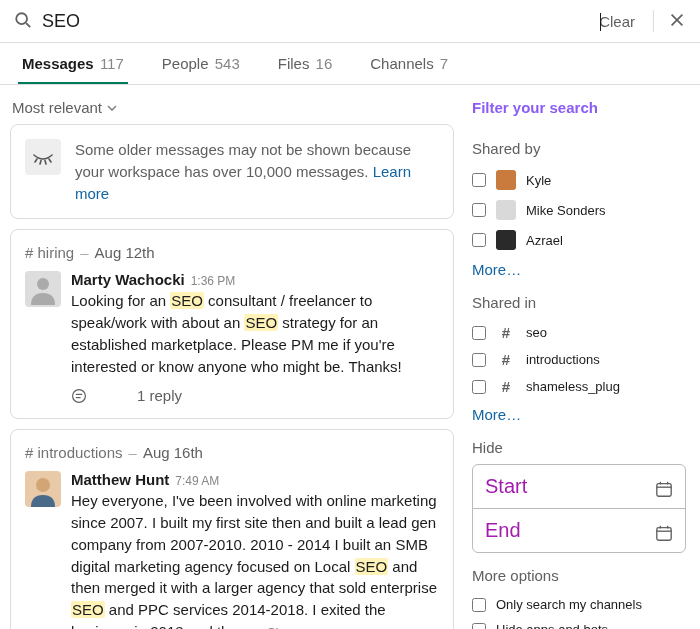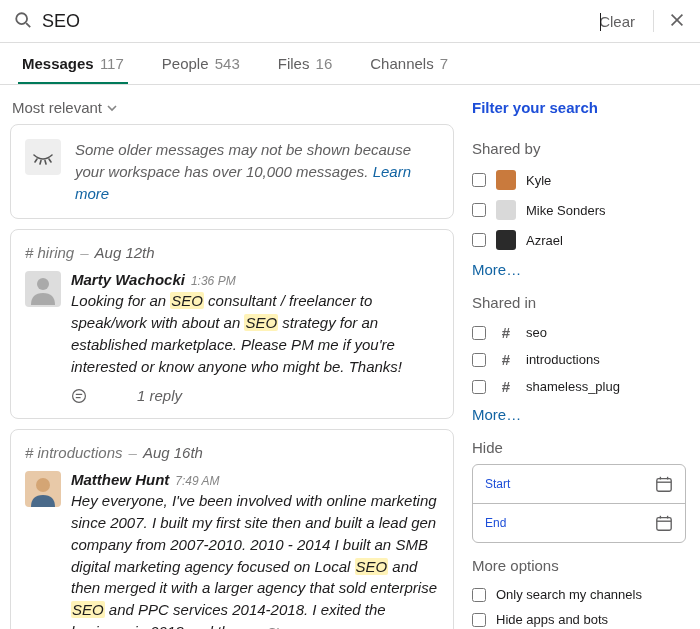--- a/index.html
+++ b/index.html
@@ -12,49 +12,49 @@
 .search-bar .close { color: #616061; cursor: pointer; }
 .tabs { display: flex; padding: 0 18px; border-bottom: 1px solid #ddd; }
 .tab { padding: 12px 4px 10px; margin-right: 30px; cursor: pointer; color: #616061; font-size: 15px; border-bottom: 2px solid transparent; }
 .tab.active { color: #1d1c1d; font-weight: 700; border-bottom-color: #007a5a; }
 .tab .cnt { color: #868686; font-weight: 400; margin-left: 2px; }
 .body { display: flex; }
 .left { flex: 1; padding: 10px; min-width: 0; }
 .right { width: 236px; padding: 14px 14px 14px 8px; }
 .sort { display: inline-flex; align-items: center; padding: 4px 2px 8px; color: #616061; font-weight: 400; cursor: pointer; font-size: 15px; }
 .sort svg { margin-left: 4px; }
-.card { border: 1px solid #ddd; border-radius: 8px; margin-bottom: 10px; background: #fff; font-style: italic; }
+.card { border: 1px solid #ddd; border-radius: 8px; margin-bottom: 10px; background: #fff; }
 .notice { display: flex; padding: 14px; }
 .notice .niconbox { width: 36px; height: 36px; background: #eee; border-radius: 4px; display: flex; align-items: center; justify-content: center; margin-right: 14px; flex-shrink: 0; }
 .notice .ntext { font-size: 15px; color: #616061; line-height: 1.45; }
 .notice a { color: #1264a3; text-decoration: none; }
 .msg { padding: 14px; }
 .mhead { color: #616061; font-size: 15px; margin-bottom: 10px; }
 .mhead .ch { color: #737373; }
 .mhead .sep { margin: 0 6px; color: #aaa; }
 .mrow { display: flex; }
 .avatar { width: 36px; height: 36px; border-radius: 4px; background: #ddd; margin-right: 10px; flex-shrink: 0; display:flex; align-items:center; justify-content:center; }
 .mbody { flex: 1; }
 .mauthor { font-weight: 900; display: inline; }
 .mtime { color: #868686; font-size: 12px; margin-left: 6px; }
 .mtext { margin-top: 2px; line-height: 1.45; }
 .hl { background: #fff3b8; border-radius: 2px; padding: 0 1px; }
 .replies { display: flex; align-items: center; color: #616061; margin-top: 10px; font-size: 15px; gap: 44px; }
 .replies svg { margin-right: 6px; }
 .showmore { color: #868686; font-size: 13px; }
-.fhead { font-weight: 700; font-size: 15px; margin-bottom: 24px; color: #1d4ed8; }
+.fhead { font-weight: 700; font-size: 15px; margin-bottom: 24px; color: #8b5cf6; }
 .fsub { color: #616061; font-size: 15px; margin: 14px 0 8px; }
 .fitem { display: flex; align-items: center; padding: 5px 0; }
 .fitem input[type=checkbox] { margin-right: 10px; width: 14px; height: 14px; }
 .fitem .av { width: 20px; height: 20px; border-radius: 3px; margin-right: 10px; flex-shrink:0; }
 .fitem .hash { width: 20px; text-align: center; color: #616061; margin-right: 10px; font-weight: 700; }
 .fitem .lbl { font-size: 13px; }
 .more { color: #1264a3; font-size: 15px; padding: 6px 0 2px; cursor: pointer; }
 .datebox { border: 1px solid #bbb; border-radius: 6px; margin-top: 6px; }
-.daterow { display: flex; align-items: center; justify-content: space-between; padding: 10px 12px; color: #1d4ed8; font-size: 12px; cursor: pointer; }
+.daterow { display: flex; align-items: flex-end; justify-content: space-between; padding: 10px 12px; color: #a21caf; font-size: 20px; cursor: pointer; }
 .daterow + .daterow { border-top: 1px solid #bbb; }
 .caret { position: relative; display:inline-block; }
 .caret::after { content:""; position:absolute; right:-2px; top:55%; width:1px; height:18px; background:#1d1c1d; transform: translateY(-50%); }
 </style>
 </head>
 <body>
 
 <div class="search-bar">
   <span class="sicon">
     <svg width="18" height="18" viewBox="0 0 20 20" fill="none" stroke="currentColor" stroke-width="2">

